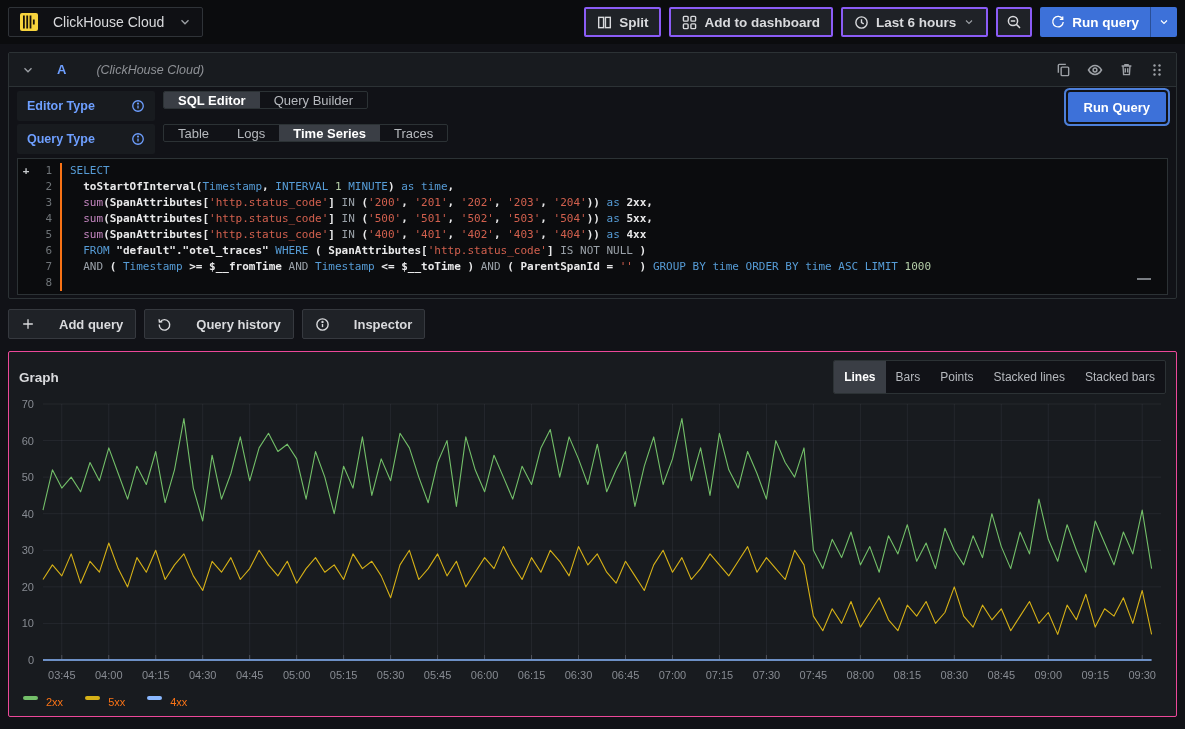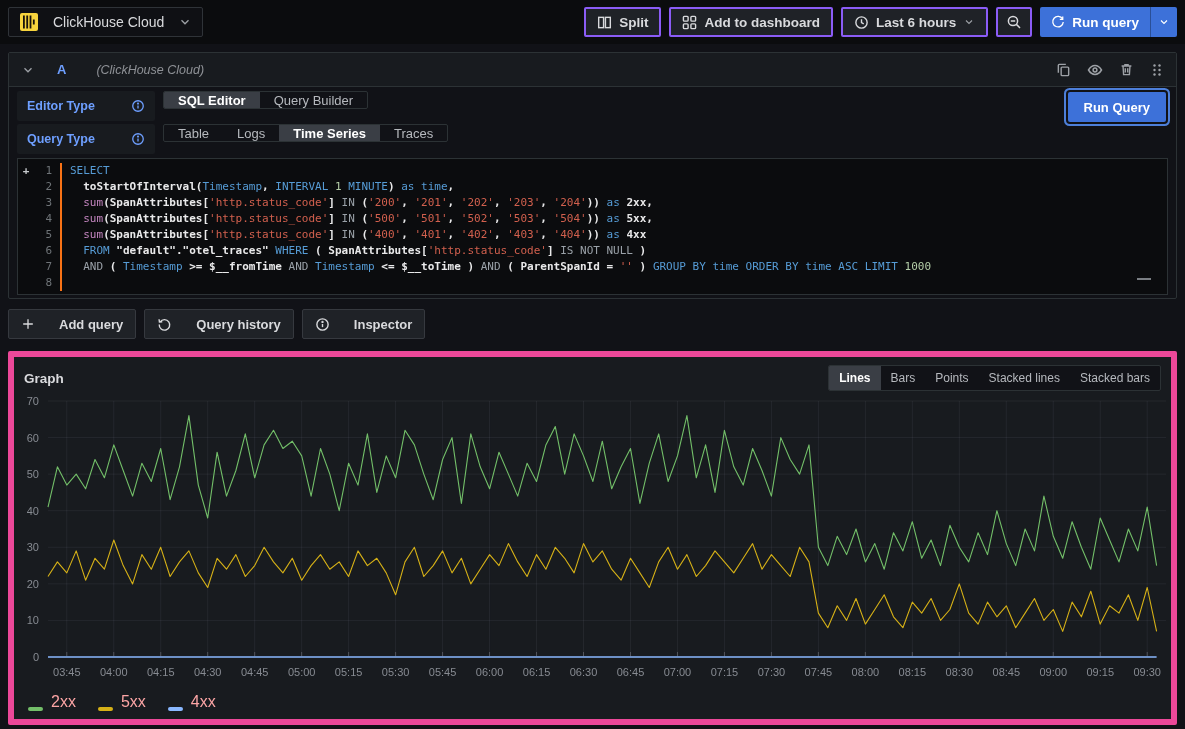--- a/index.html
+++ b/index.html
@@ -47,29 +47,29 @@
   .tk-num { color:#b5cea8; }
   .tk-mag { color:#c586c0; }
   .tk-pl, .tk-fn { color:#e9e9ea; font-weight:bold; }
   .editor-cursor { position:absolute; right:16px; bottom:14px; width:14px; height:2px; background:#7a7e83; }
 
   
   .actions-row { display:flex; gap:8px; margin:10px 8px 0 8px; }
   .act-btn { display:flex; align-items:center; gap:24px; height:30px; padding:0 12px; background:#1f2227; border:1px solid #36393f; border-radius:2px; color:#d9dadd; font-size:13px; font-weight:bold; cursor:pointer; font-family:inherit; }
 
   
-  .graph-panel { margin:12px 8px 0 8px; border:6px solid #ec4899; border-radius:2px; background:#181b1f; }
+  .graph-panel { margin:12px 8px 0 8px; border:1px solid #ec4899; border-radius:2px; background:#181b1f; }
   .g-header { display:flex; align-items:center; justify-content:space-between; padding:8px 10px 2px 10px; }
   .g-title { font-size:13.5px; font-weight:bold; color:#d9dadd; }
-  .g-modes { height:26px; }
+  .g-modes { height:34px; }
   .g-modes .seg-item { font-size:12px; padding:0 10px; }
   #chart-svg { display:block; width:1165px; height:300px; }
   .ax { fill:#878b92; font-size:11px; font-family:"Liberation Sans", sans-serif; }
   .legend { display:flex; align-items:center; gap:22px; padding:0 0 8px 14px; }
-  .legend-item { display:flex; align-items:flex-end; gap:8px; font-size:16px; color:#fca5a5; cursor:pointer; }
+  .legend-item { display:flex; align-items:flex-start; gap:8px; font-size:11px; color:#f97316; cursor:pointer; }
   .pill { width:15px; height:4px; border-radius:2px; display:inline-block; }
 
   .ch-logo { width:20px; height:20px; display:flex; }
   svg.icon { stroke:#9da1a6; fill:none; stroke-width:1.5; }
   svg.icon.white { stroke:#d9dadd; }
   svg.icon.blue { stroke:#6e9fff; }
 </style>
 </head>
 <body>
 

